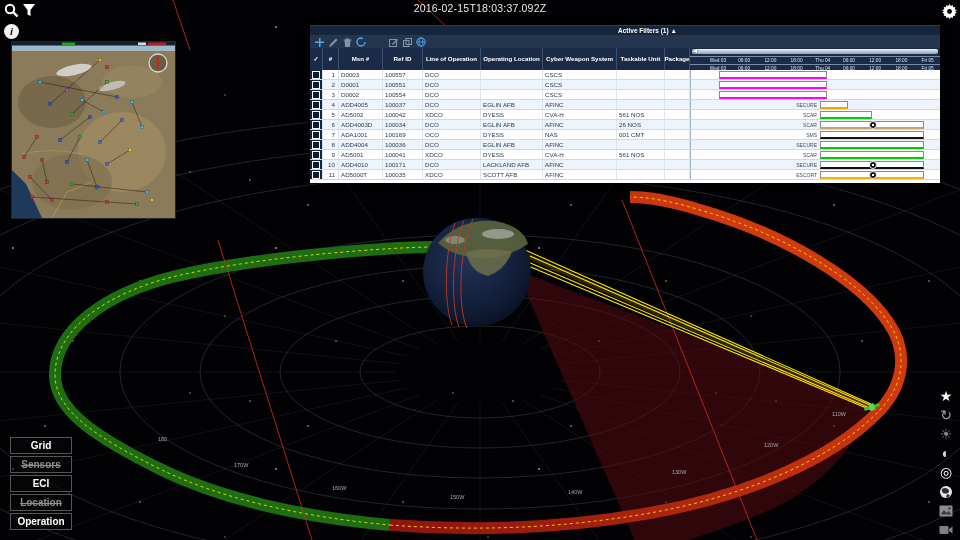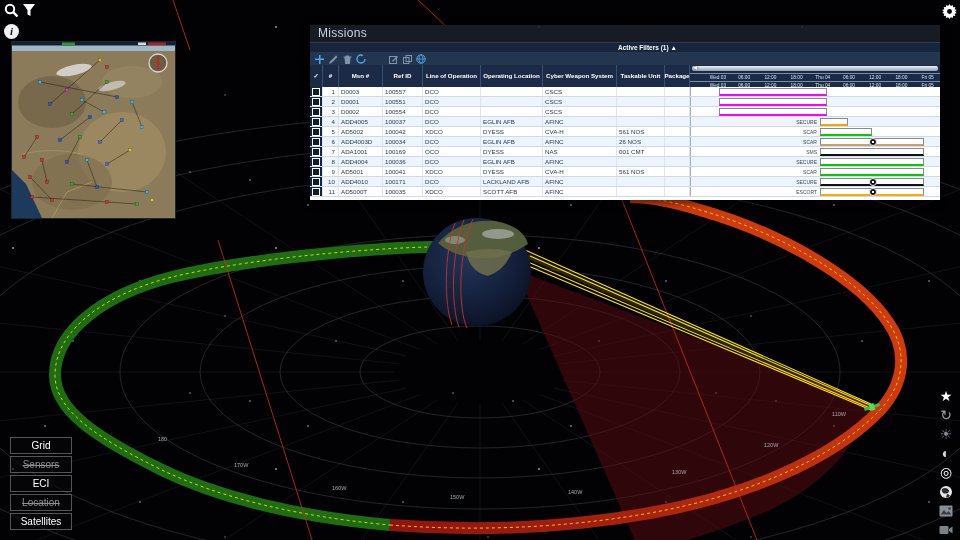--- a/index.html
+++ b/index.html
@@ -77,21 +77,21 @@
      border-bottom:2px solid #000;box-sizing:content-box;cursor:pointer;}
   .barlabel{position:absolute;top:2px;font-size:5px;color:#3a4a62;white-space:nowrap;}
   .badge{position:absolute;left:50%;top:-1px;width:6px;height:6px;margin-left:-3px;
      background:#111;border:1px solid #f0f0f0;border-radius:50%;}
   .badge:after{content:"";position:absolute;left:2px;top:1.5px;width:1.5px;height:2.5px;background:#fff;}
   .m-foot{height:3px;background:#fff;}
 
   
   .toggles{position:absolute;left:10px;top:437px;z-index:15;display:flex;flex-direction:column;gap:2px;}
   .toggle{width:60px;height:15px;background:rgba(8,8,10,.6);border:1px solid #555;
-     color:#fff;font-weight:normal;font-size:10px;text-align:center;line-height:15px;cursor:pointer;}
+     color:#fff;font-weight:bold;font-size:10px;text-align:center;line-height:15px;cursor:pointer;}
   .toggle.off{color:#8f8f8f;text-decoration:line-through;}
 
   
   .rail{position:absolute;right:6px;top:389px;z-index:15;display:flex;flex-direction:column;
      gap:4px;align-items:center;}
   .rail .ri{width:16px;height:15px;display:flex;align-items:center;justify-content:center;
      cursor:pointer;font-size:14px;line-height:15px;}
   .ri-star{color:#ffffff;font-size:16px;}
   .ri-sync{color:#9aa0a8;}
   .ri-sun{color:#83888f;}
@@ -210,20 +210,21 @@
         <circle cx="6" cy="6" r="4.2" fill="none" stroke="#fff" stroke-width="2"></circle>
         <line x1="9.2" y1="9.2" x2="13.5" y2="13.5" stroke="#fff" stroke-width="2.4"></line>
       </svg>
   </div>
   <div class="tb-icon icon-filter">
     <svg width="14" height="14" viewBox="0 0 14 14">
         <path d="M1,1 L13,1 L8.5,7 L8.5,13 L5.5,11.5 L5.5,7 Z" fill="#fff"></path>
       </svg>
   </div>
   <div class="tb-icon icon-info">i</div>
+  <div class="timestamp">2016-02-15T18:03:37.092Z</div>
   <div class="tb-icon icon-gear">
     <svg width="15" height="15" viewBox="0 0 16 16">
         <path fill="#fff" d="M8,0 L9.5,2 L11.5,1 L11.8,3.5 L14.2,3.2 L13.5,5.6 L15.8,6.5 L14,8 L15.8,9.5 L13.5,10.4 L14.2,12.8 L11.8,12.5 L11.5,15 L9.5,14 L8,16 L6.5,14 L4.5,15 L4.2,12.5 L1.8,12.8 L2.5,10.4 L0.2,9.5 L2,8 L0.2,6.5 L2.5,5.6 L1.8,3.2 L4.2,3.5 L4.5,1 L6.5,2 Z"></path>
         <circle cx="8" cy="8" r="2.6" fill="#020205"></circle>
       </svg>
   </div>
 </div>
 
 <div class="map-inset">
   <svg width="163" height="176" viewBox="0 0 163 176">
@@ -293,21 +294,20 @@
         <rect x="138.5" y="156.5" width="3" height="3" fill="#ddcc33"></rect>
         <rect x="123.5" y="160.5" width="3" height="3" fill="#33aa33"></rect>
       </g>
     <circle cx="146" cy="21" r="9" fill="rgba(0,0,0,.25)" stroke="#d8d8d8" stroke-width="1.3"></circle>
     <line x1="146" y1="27" x2="146" y2="14" stroke="#cc2222" stroke-width="1.6"></line>
     <circle cx="146" cy="21" r="1.5" fill="#cc2222"></circle>
   </svg>
 </div>
 
 <div class="missions">
-  <div class="m-title">Missions</div>
   <div class="m-filters">
     <span>Active Filters (1) ▲</span>
   </div>
   <div class="m-toolbar">
     <div class="ti">
         <svg width="9" height="9" viewBox="0 0 9 9">
           <path d="M4,0 h1.5 v3.5 H9 v1.5 H5.5 V9 H4 V5 H0 V3.5 h4 Z" fill="#53a7e8"></path>
         </svg>
       </div>
     <div class="ti">
@@ -576,21 +576,21 @@
       </div>
     </div>
   <div class="m-foot"></div>
 </div>
 
 <div class="toggles" id="toggles">
     <div class="toggle">Grid</div>
     <div class="toggle off">Sensors</div>
     <div class="toggle">ECI</div>
     <div class="toggle off">Location</div>
-    <div class="toggle">Satellites</div>
+    <div class="toggle">Operation</div>
   </div>
 
 <div class="rail">
   <div class="ri ri-star">
       <span>★</span>
     </div>
   <div class="ri ri-sync">
       <span>↻</span>
     </div>
   <div class="ri ri-sun">

